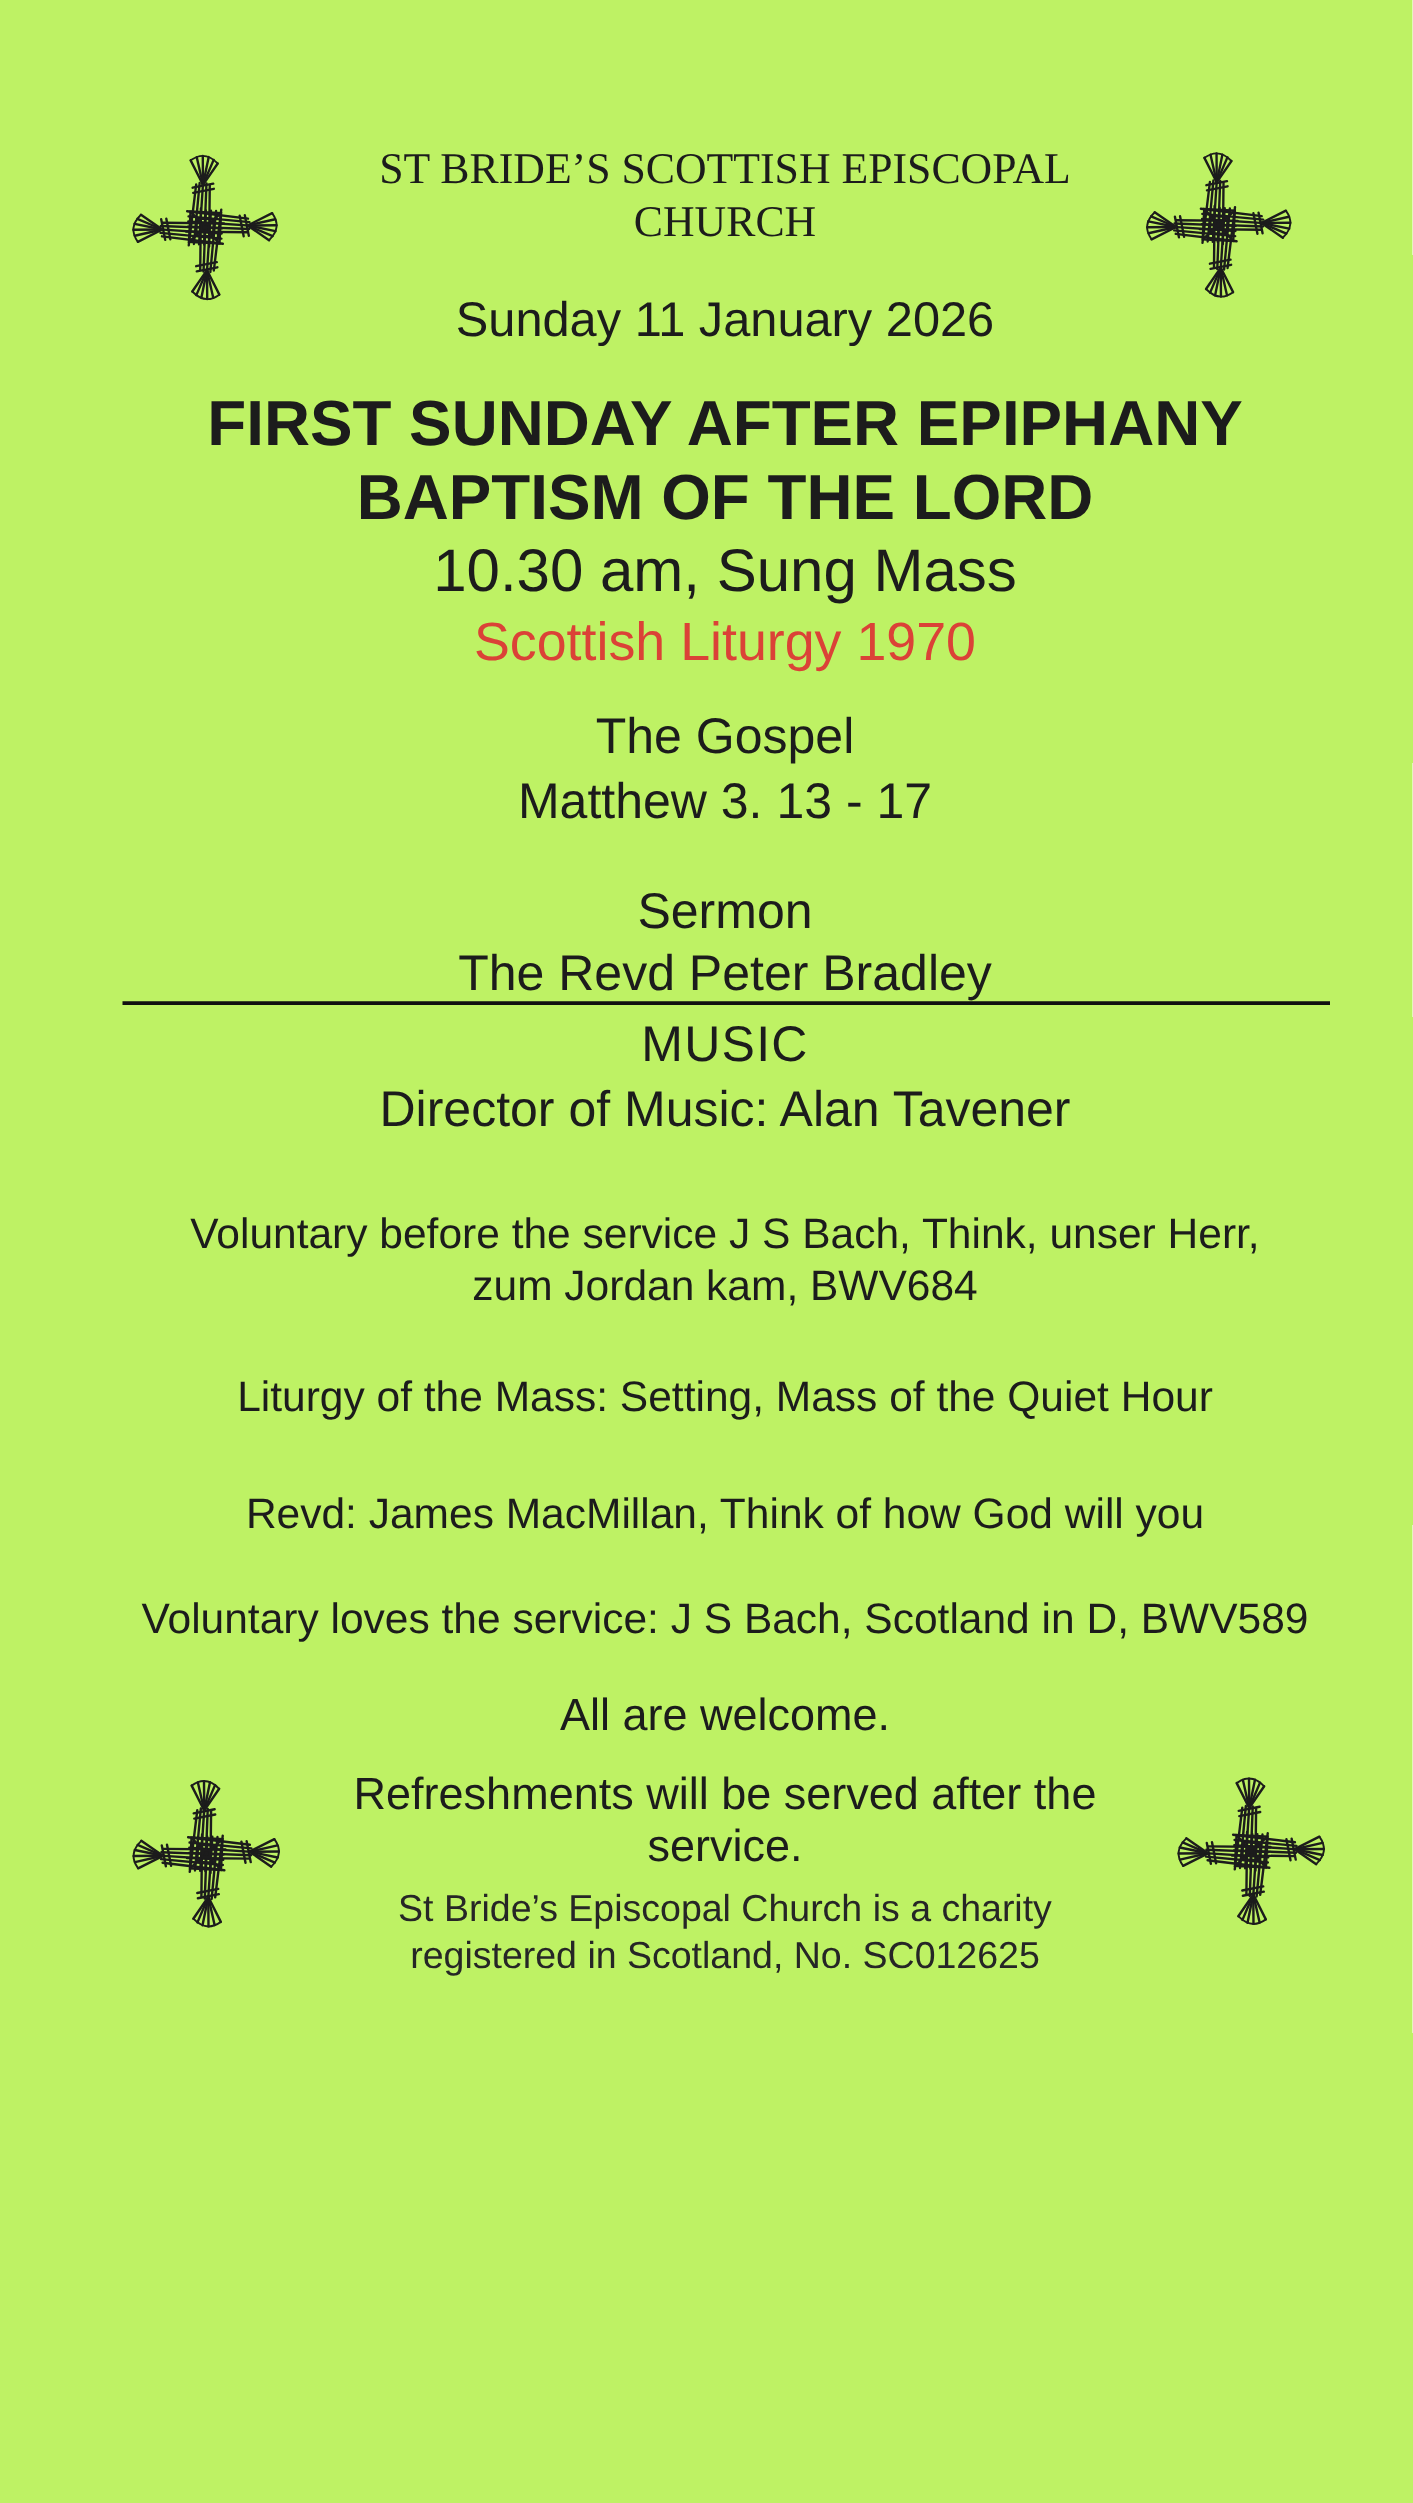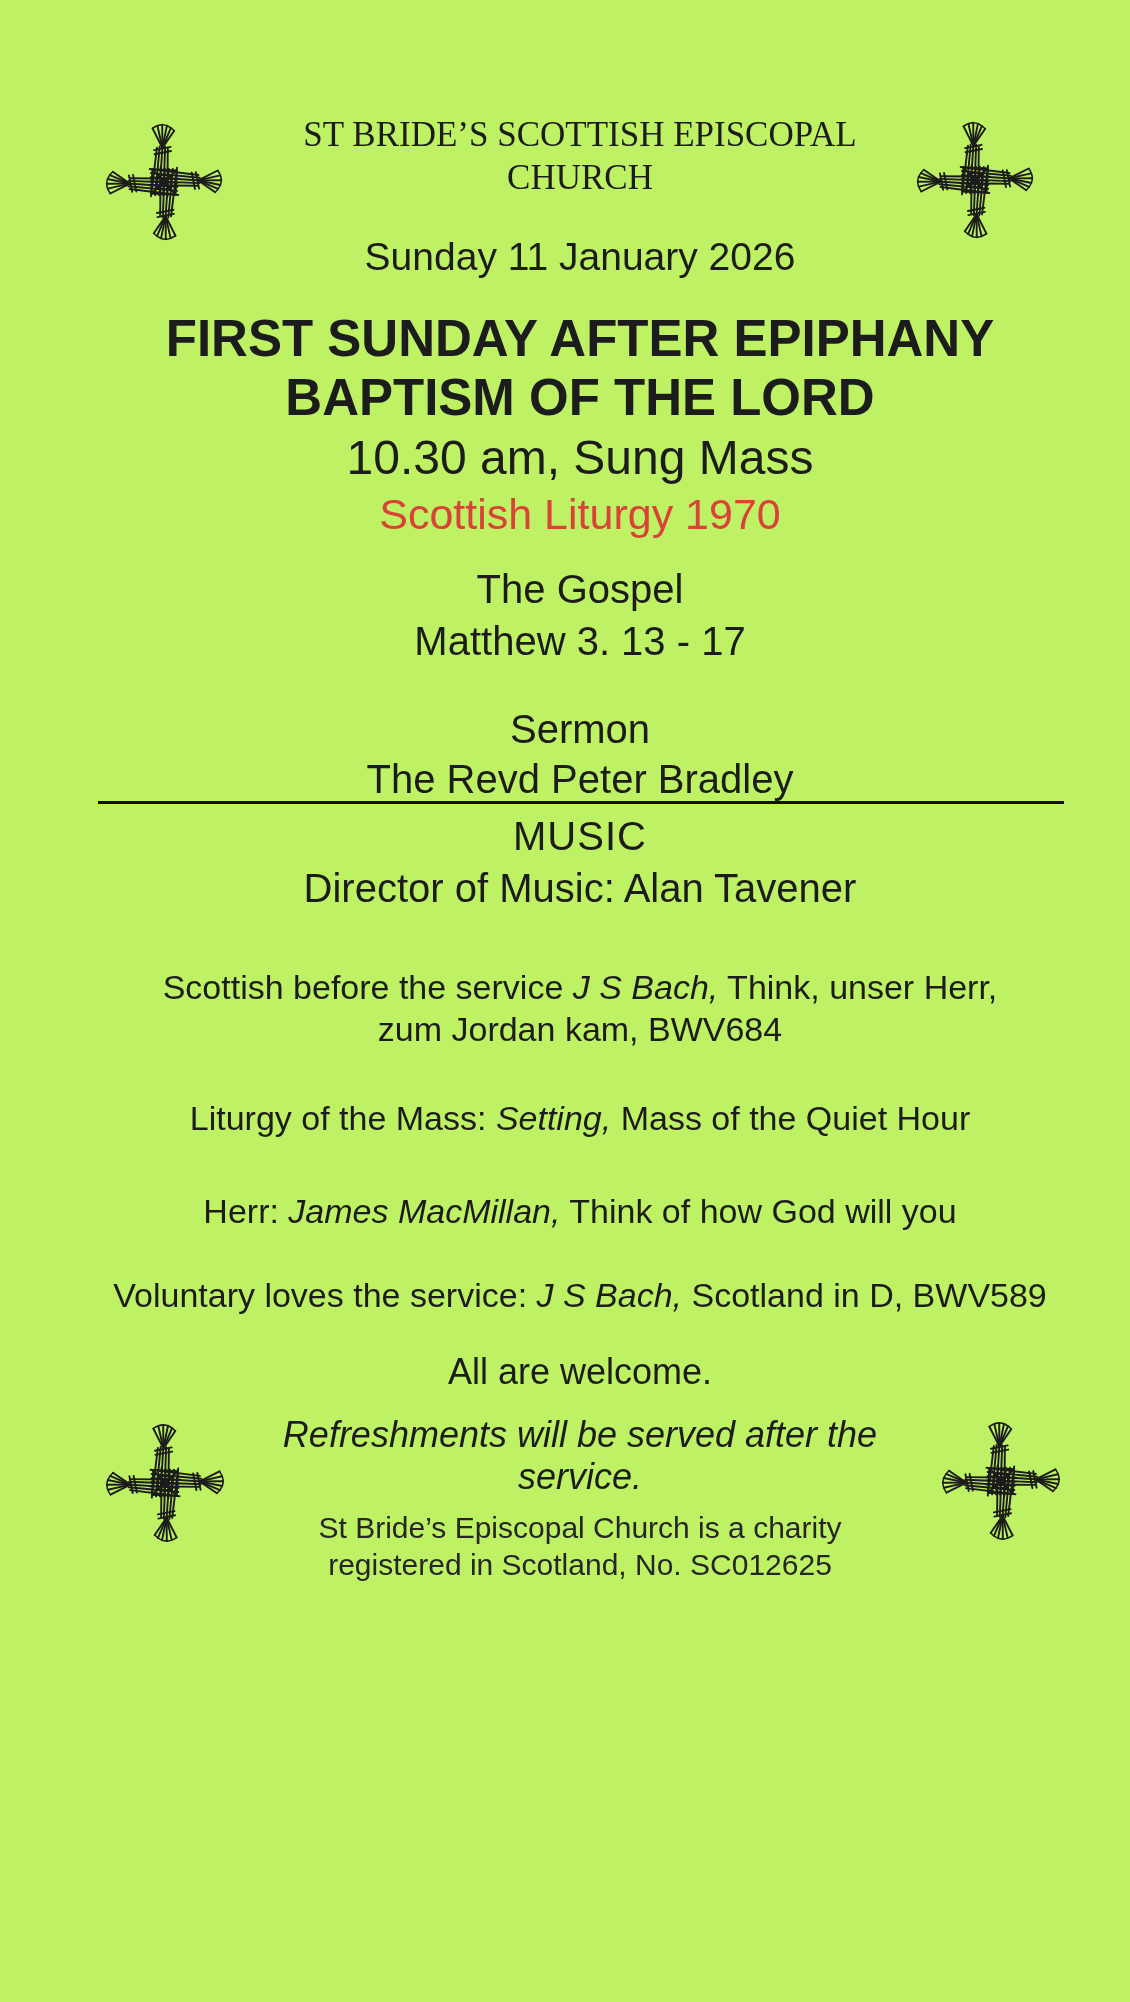--- a/index.html
+++ b/index.html
@@ -13,21 +13,21 @@
   }
   .t{
     position:absolute;
     left:0;width:1160px;
     text-align:center;
     white-space:nowrap;
     color:#1c1c1c;
   }
   .serif{font-family:"Liberation Serif",serif;}
   .bold{font-weight:700;}
-  .ital{font-style:italic;}
+  .ital{}
   .red{color:#DB4237;}
   .rule{position:absolute;background:#111111;}
   .cross{position:absolute;}
 </style>
 </head>
 <body>
 
 <svg width="0" height="0" style="position:absolute" aria-hidden="true">
   <defs>
     <g id="cx-arm" fill="none" stroke="#1c1c1c" stroke-width="1.4" stroke-linecap="round">
@@ -102,26 +102,26 @@
     <div>The Revd Peter Bradley</div>
   </div>
 
   <div class="rule" style="left:98px;top:801px;width:966px;height:3px"></div>
 
   <div class="t" style="top:810px;font-size:40px;line-height:52px">
     <div style="letter-spacing:1px">MUSIC</div>
     <div>Director of Music: Alan Tavener</div>
   </div>
 
-  <div class="t" style="top:970px;font-size:34px;line-height:34px"><span>Scottish before the service </span><span class="ital">J S Bach,</span><span> Think, unser Herr,</span></div>
+  <div class="t" style="top:970px;font-size:34px;line-height:34px"><span>Voluntary before the service </span><span class="ital">J S Bach,</span><span> Think, unser Herr,</span></div>
   <div class="t" style="top:1012px;font-size:34px;line-height:34px">zum Jordan kam, BWV684</div>
 
   <div class="t" style="top:1101px;font-size:34px;line-height:34px"><span>Liturgy of the Mass: </span><span class="ital">Setting,</span><span> Mass of the Quiet Hour</span></div>
 
-  <div class="t" style="top:1194px;font-size:34px;line-height:34px"><span>Herr: </span><span class="ital">James MacMillan,</span><span> Think of how God will you</span></div>
+  <div class="t" style="top:1194px;font-size:34px;line-height:34px"><span>Revd: </span><span class="ital">James MacMillan,</span><span> Think of how God will you</span></div>
 
   <div class="t" style="top:1278px;font-size:34px;line-height:34px"><span>Voluntary loves the service: </span><span class="ital">J S Bach,</span><span> Scotland in D, BWV589</span></div>
 
   <div class="t" style="top:1354px;font-size:36px;line-height:36px">All are welcome.</div>
 
   <div class="t ital" style="top:1414px;font-size:36px;line-height:42px">
     <div>Refreshments will be served after the</div>
     <div>service.</div>
   </div>
 

